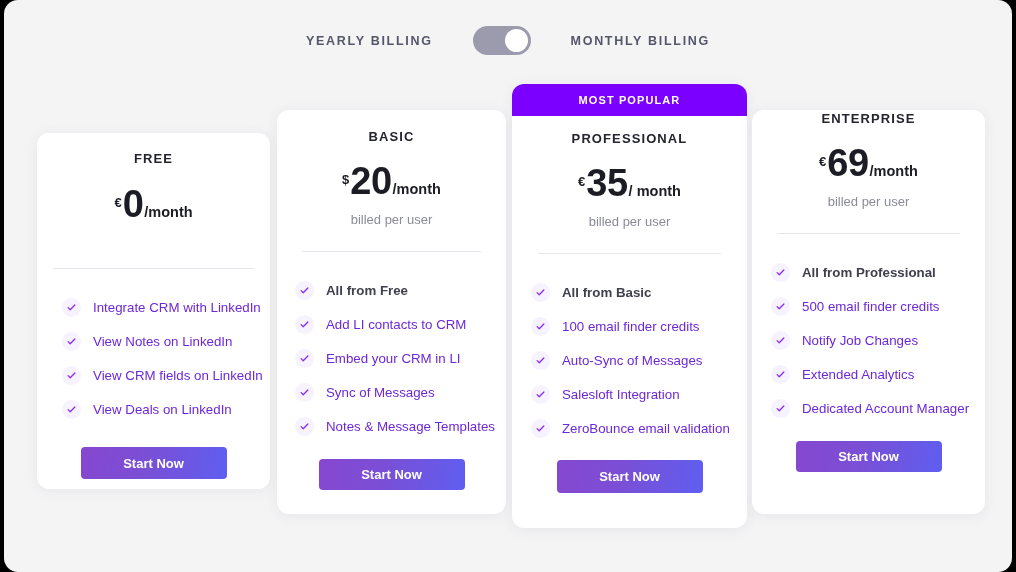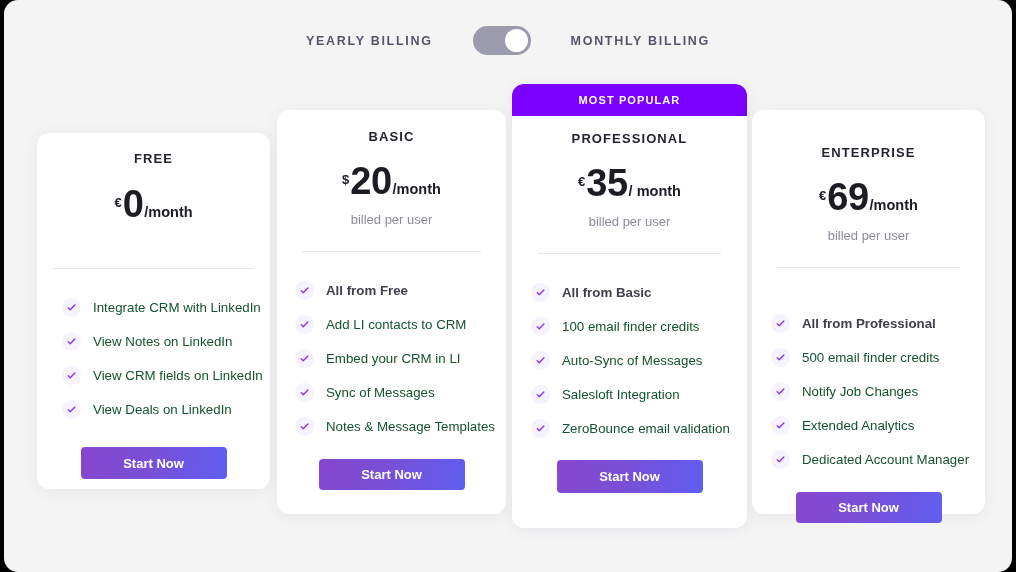--- a/index.html
+++ b/index.html
@@ -151,21 +151,21 @@
     height: 19px;
     border-radius: 50%;
     background: #f6f2fe;
     display: flex;
     align-items: center;
     justify-content: center;
   }
   .check svg { display: block; }
   .feature-text {
     font-size: 13.3px;
-    color: #14532d;
+    color: #6d28d9;
     white-space: nowrap;
   }
   .feature.strong .feature-text {
     font-weight: bold;
     color: #40404e;
   }
 
   .cta {
     display: block;
     border: none;
@@ -339,29 +339,29 @@
               <path d="M1.5 6.2 L4.3 9 L10.5 2.6" stroke="#8b2df0" stroke-width="1.7" fill="none" stroke-linecap="round" stroke-linejoin="round"></path>
             </svg>
           </span>
         <span class="feature-text">ZeroBounce email validation</span>
       </li>
     </ul>
     <button class="cta" style="width:146px; height:33px; margin:22px auto 0;">Start Now</button>
   </div>
 
   <div class="card card-ent">
-    <div class="plan-name" style="margin-top:35px;">ENTERPRISE</div>
+    <div class="plan-name" style="margin-top:1px;">ENTERPRISE</div>
     <div class="price-row" style="margin-top:18px;">
       <span class="currency">€</span>
       <span class="amount">69</span>
       <span class="per">/month</span>
     </div>
     <div class="billed" style="margin-top:12px;">billed per user</div>
     <div class="divider" style="width:183px; margin-top:24px;"></div>
-    <ul class="features" style="margin:46px 0 0 19px;">
+    <ul class="features" style="margin:29px 0 0 19px;">
       <li class="feature strong">
         <span class="check">
             <svg width="9" height="9" viewBox="0 0 12 12">
               <path d="M1.5 6.2 L4.3 9 L10.5 2.6" stroke="#8b2df0" stroke-width="1.7" fill="none" stroke-linecap="round" stroke-linejoin="round"></path>
             </svg>
           </span>
         <span class="feature-text">All from Professional</span>
       </li>
       <li class="feature">
         <span class="check">

